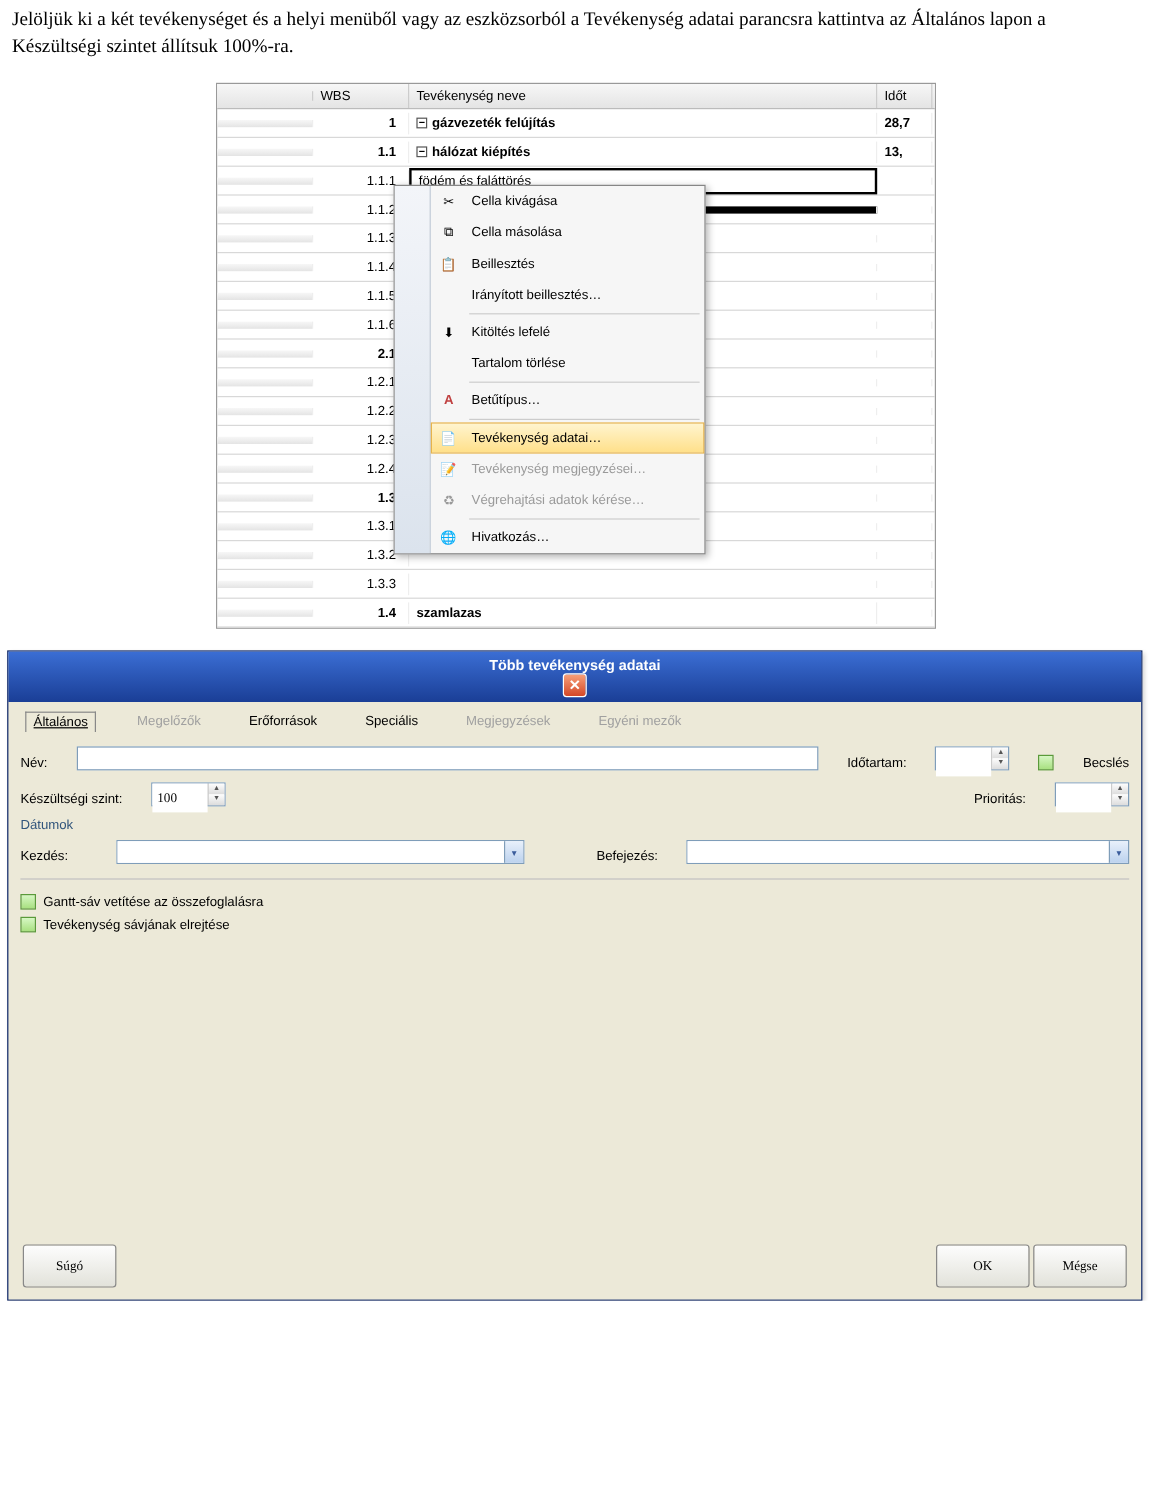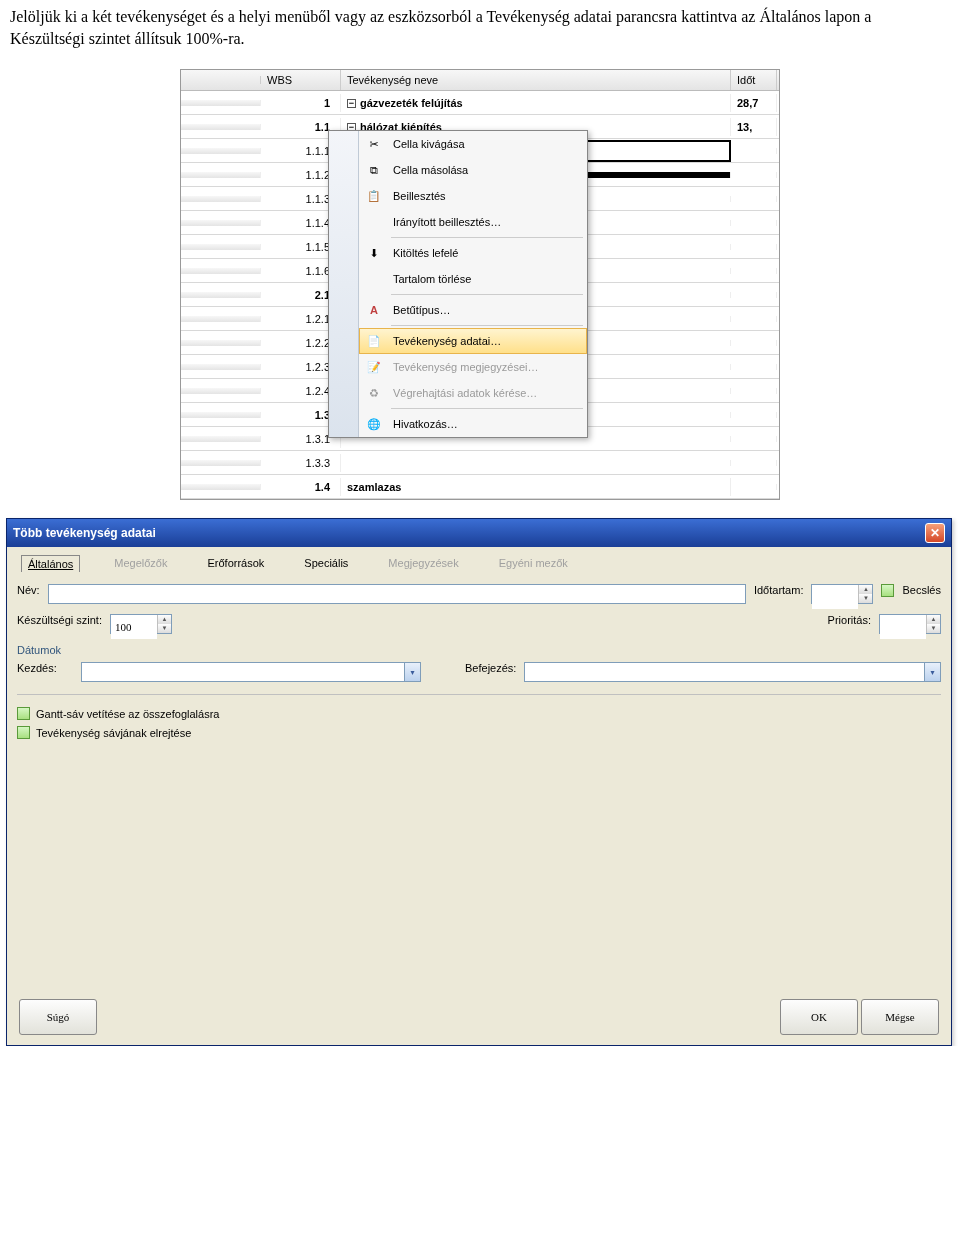--- a/index.html
+++ b/index.html
@@ -126,20 +126,21 @@
   }
   .titlebar {
     background: linear-gradient(#3b6ed4, #1a3e96);
     color: #fff;
     padding: 4px 6px;
     font-weight: bold;
     display: flex;
     justify-content: space-between;
     align-items: center;
     font-size: 12px;
+    flex-direction: column;
   }
   .close-btn {
     width: 20px; height: 20px;
     background: linear-gradient(#f7a07a, #d44828);
     border: 1px solid #fff;
     border-radius: 3px;
     color: #fff;
     display: inline-flex;
     align-items: center; justify-content: center;
     font-weight: bold;
@@ -155,22 +156,22 @@
     padding: 0 4px;
   }
   .tab {
     padding: 2px 6px;
     cursor: default;
   }
   .tab.active { border: 1px solid #888; border-bottom: none; background:#ece9d8; }
   .tab.disabled { color: #a0a0a0; }
   .formrow {
     display: flex;
-    align-items: flex-start;
-    gap: 8px;
+    align-items: flex-end;
+    gap: 24px;
     margin-bottom: 10px;
   }
   .formrow label { white-space: nowrap; }
   .txt {
     background: #fff;
     border: 1px solid #7f9db9;
     height: 20px;
     padding: 2px 4px;
   }
   .spinner {
@@ -345,20 +346,26 @@
         </div>
         <div class="table-row">
           <div class="cell" style="background: linear-gradient(rgb(247, 247, 247), rgb(228, 228, 228));"></div>
           <div class="cell wbs bold">1.3</div>
           <div class="cell name-cell bold"><span></span></div>
           <div class="cell bold"></div>
         </div>
         <div class="table-row">
           <div class="cell" style="background: linear-gradient(rgb(247, 247, 247), rgb(228, 228, 228));"></div>
           <div class="cell wbs">1.3.1</div>
+          <div class="cell name-cell"><span></span></div>
+          <div class="cell"></div>
+        </div>
+        <div class="table-row">
+          <div class="cell" style="background: linear-gradient(rgb(247, 247, 247), rgb(228, 228, 228));"></div>
+          <div class="cell wbs">1.3.2</div>
           <div class="cell name-cell"><span></span></div>
           <div class="cell"></div>
         </div>
         <div class="table-row">
           <div class="cell" style="background: linear-gradient(rgb(247, 247, 247), rgb(228, 228, 228));"></div>
           <div class="cell wbs">1.3.3</div>
           <div class="cell name-cell"><span></span></div>
           <div class="cell"></div>
         </div>
         <div class="table-row">

